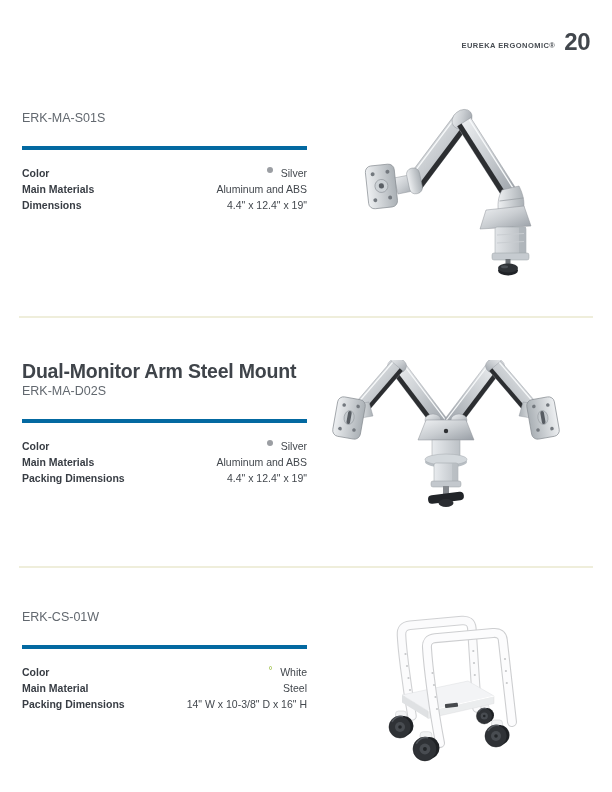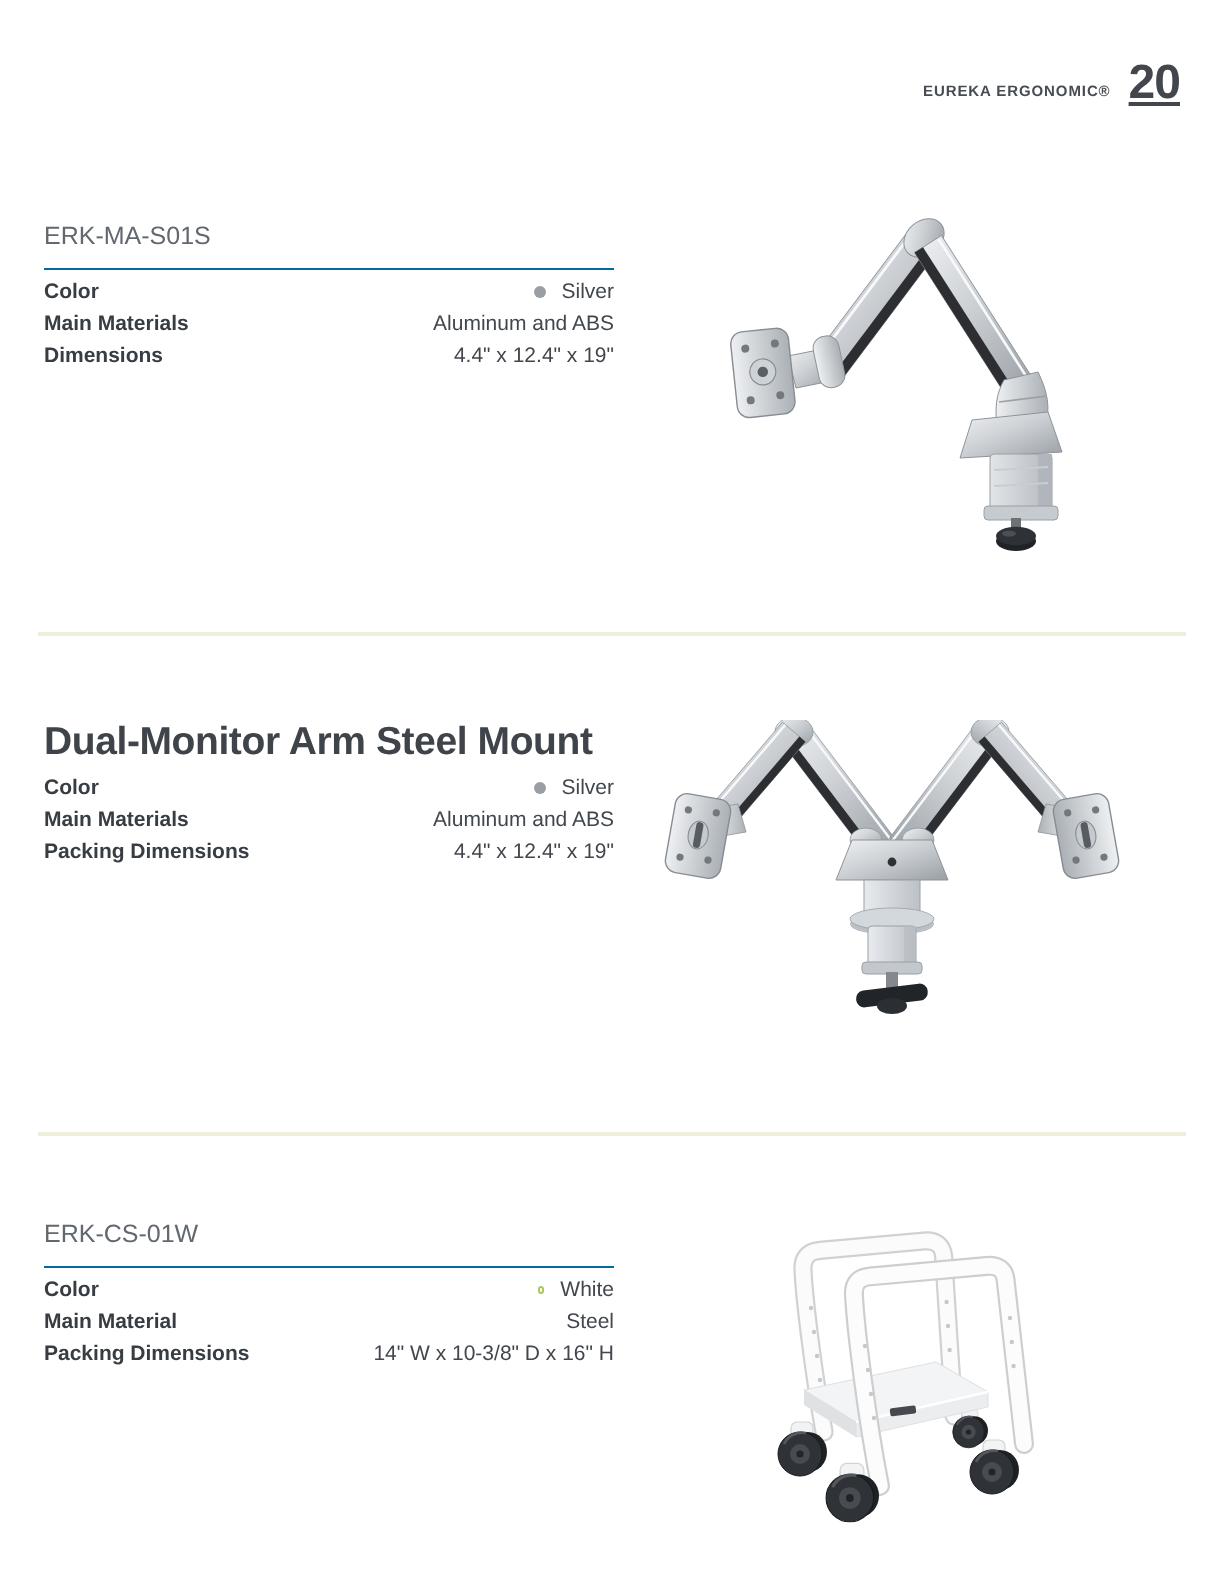--- a/index.html
+++ b/index.html
@@ -5,31 +5,31 @@
   * { margin:0; padding:0; box-sizing:border-box; }
   html,body { background:#ffffff; }
   .page {
     position:relative; width:612px; height:792px; background:#ffffff;
     font-family:"Liberation Sans", sans-serif; overflow:hidden;
     margin:0 auto;
   }
   
   .hdr { position:absolute; top:28px; right:22px; display:flex; align-items:center; gap:9px; }
   .brand { font-size:7.5px; font-weight:700; letter-spacing:.45px; color:#474c52; padding-top:6px;text-align:center; }
-  .pagenum { font-size:24px; font-weight:700; color:#42474d; letter-spacing:-.5px;text-decoration:underline; }
+  .pagenum { font-size:24px; font-weight:700; color:#42474d; letter-spacing:-.5px; }
 
   
   .product { position:absolute; left:22px; width:285px; }
   .p0 { top:110px; } .p1 { top:360px; } .p2 { top:609px; }
   .ptitle { font-size:19.5px; font-weight:700; color:var(--title-text,#3f444a); letter-spacing:-.2px; white-space:nowrap; line-height:23px; }
-  .sku { font-size:12.5px; color:var(--muted-text,#62686f); line-height:15px; margin-top:1px; padding-bottom:8px; border-bottom:1px solid #0369a1; }
-  .specs { margin-top:3px; }
+  .sku { font-size:12.5px; color:var(--muted-text,#62686f); line-height:15px; margin-top:1px; padding-bottom:20px; border-bottom:4px solid #0369a1; }
+  .specs { margin-top:15px; }
   .spec-row { display:flex; justify-content:space-between; align-items:center; height:16px; font-size:10.5px; }
   .spec-label { font-weight:700; color:#383d44; }
-  .spec-value { color:#42474d; display:flex; align-items:center; gap:8px; }
+  .spec-value { color:#42474d; display:flex; align-items:flex-start; gap:8px; }
   .dot { display:inline-block; border-radius:50%; }
   .dot-silver { width:6px; height:6px; background:var(--silver-swatch,#9b9ea3); }
   .dot-white  { width:3.5px; height:3.5px; background:#fff; border:1.8px solid var(--white-swatch-ring,#a9c85d); }
 
   
   .divider { position:absolute; left:19px; width:574px; height:2px; background:var(--divider,#efeedb); }
   .d1 { top:316px; } .d2 { top:566px; }
 
   
   .figure { position:absolute; }
@@ -132,20 +132,21 @@
         <circle cx="29.5" cy="90" r="6.5" fill="#cdd2d6" stroke="#878c92" stroke-width=".6"></circle>
         <circle cx="29.5" cy="90" r="2.6" fill="#5a5f65"></circle>
       </g>
     </svg>
   </div>
 
   <div class="divider d1"></div>
 
   <section class="product p1">
     <h2 class="ptitle">Dual-Monitor Arm Steel Mount</h2>
+    <div class="sku">ERK-MA-D02S</div>
     <div class="specs">
       <div class="spec-row">
         <span class="spec-label">Color</span>
         <span class="spec-value">
           <i class="dot dot-silver"></i>
           <span>Silver</span>
         </span>
       </div>
       <div class="spec-row">
         <span class="spec-label">Main Materials</span>

